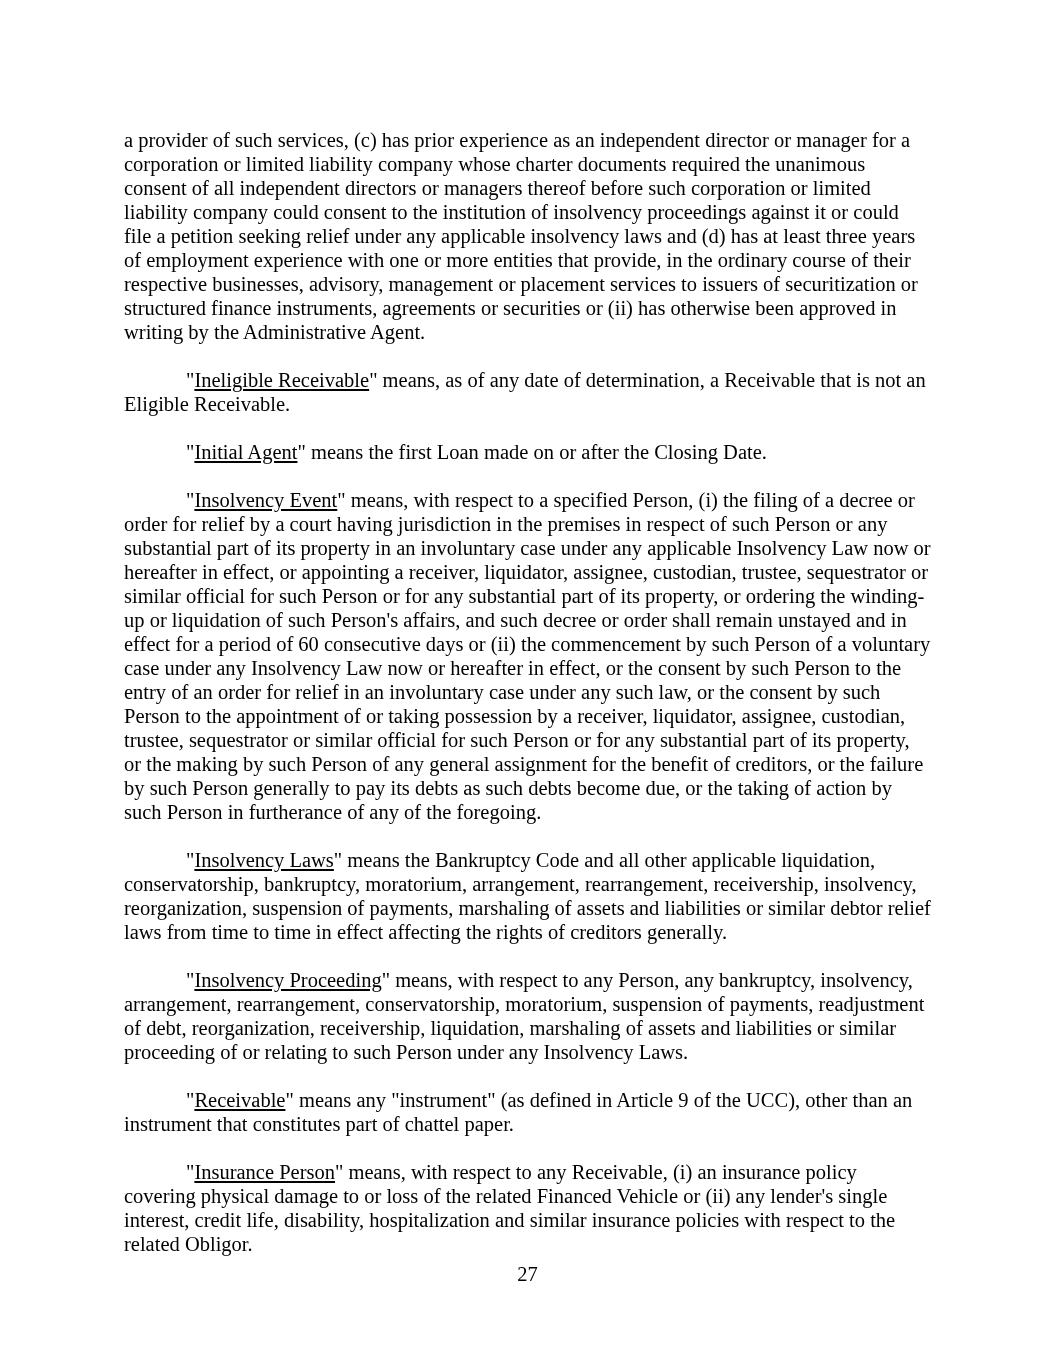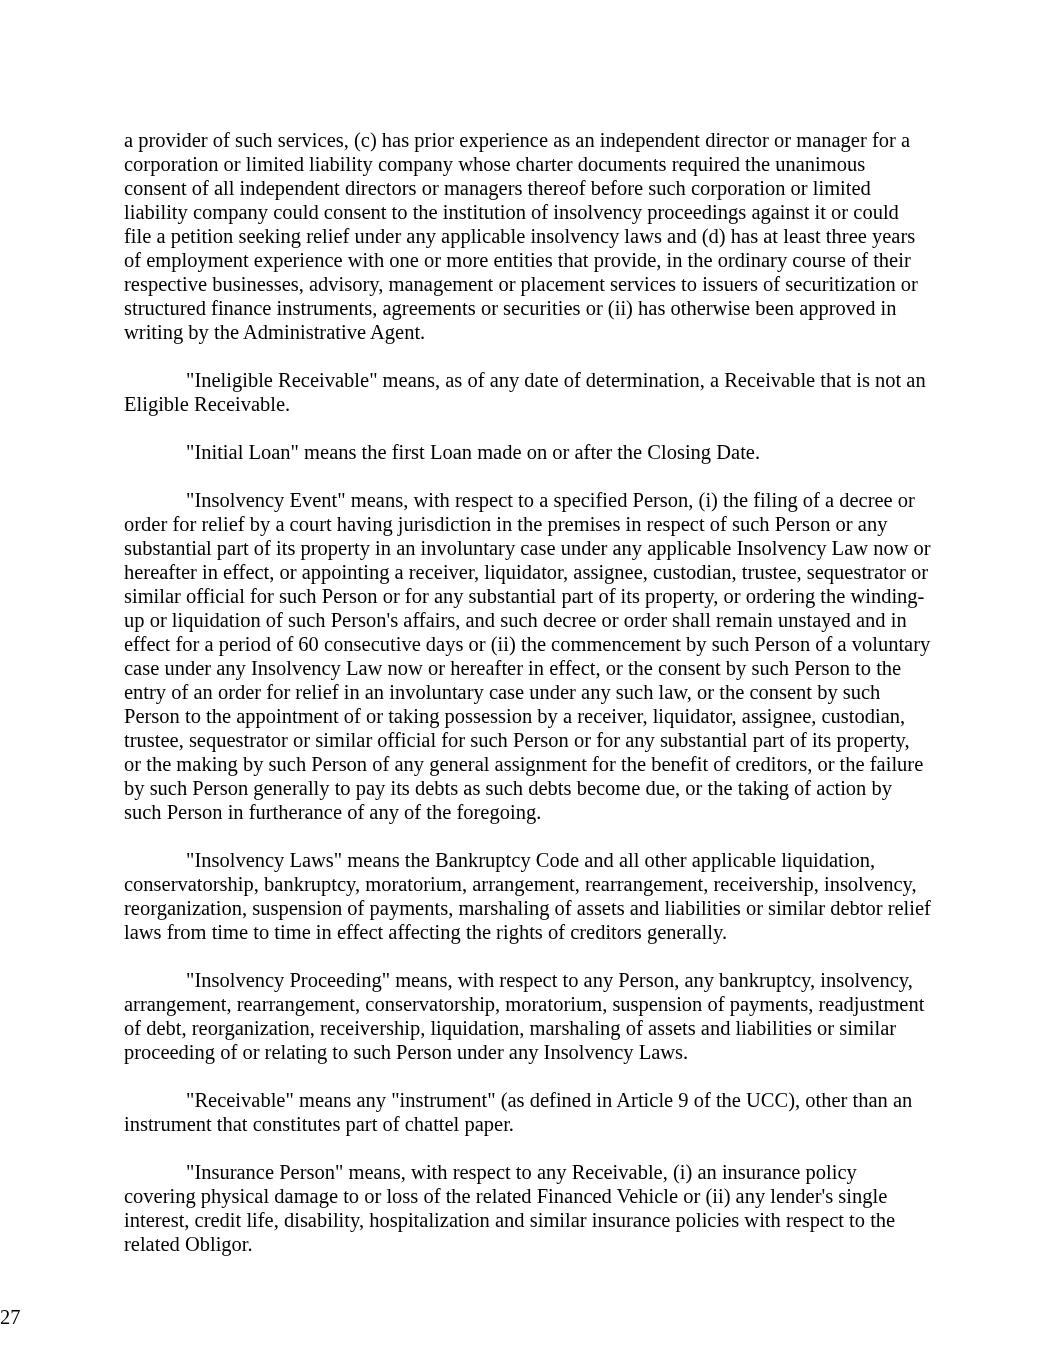--- a/index.html
+++ b/index.html
@@ -21,41 +21,40 @@
     top: 128px;
     width: 807px;
     text-align: left;
   }
   .content p {
     margin: 0 0 24px 0;
   }
   .content p.def {
     text-indent: 62px;
   }
-  .u { }
+  .u { text-decoration: underline; }
   .page-footer {
     position: absolute;
     top: 1262px;
     left: 0;
     width: 100%;
-    text-align: left;
-    margin-top: 43px;
+    text-align: center;
   }
 </style>
 </head>
 <body>
 
 <div class="page">
   <div class="content">
 
     <p>a provider of such services, (c) has prior experience as an independent director or manager for a corporation or limited liability company whose charter documents required the unanimous consent of all independent directors or managers thereof before such corporation or limited liability company could consent to the institution of insolvency proceedings against it or could file a petition seeking relief under any applicable insolvency laws and (d) has at least three years of employment experience with one or more entities that provide, in the ordinary course of their respective businesses, advisory, management or placement services to issuers of securitization or structured finance instruments, agreements or securities or (ii) has otherwise been approved in writing by the Administrative Agent.</p>
 
     <p class="def"><span>"</span><span class="u">Ineligible Receivable</span><span>" means, as of any date of determination, a Receivable that is not an Eligible Receivable.</span></p>
 
-    <p class="def"><span>"</span><span class="u">Initial Loan</span><span>" means the first Loan made on or after the Closing Date.</span></p>
+    <p class="def"><span>"</span><span class="u">Initial Agent</span><span>" means the first Loan made on or after the Closing Date.</span></p>
 
     <p class="def"><span>"</span><span class="u">Insolvency Event</span><span>" means, with respect to a specified Person, (i) the filing of a decree or order for relief by a court having jurisdiction in the premises in respect of such Person or any substantial part of its property in an involuntary case under any applicable Insolvency Law now or hereafter in effect, or appointing a receiver, liquidator, assignee, custodian, trustee, sequestrator or similar official for such Person or for any substantial part of its property, or ordering the winding-up or liquidation of such Person's affairs, and such decree or order shall remain unstayed and in effect for a period of 60 consecutive days or (ii) the commencement by such Person of a voluntary case under any Insolvency Law now or hereafter in effect, or the consent by such Person to the entry of an order for relief in an involuntary case under any such law, or the consent by such Person to the appointment of or taking possession by a receiver, liquidator, assignee, custodian, trustee, sequestrator or similar official for such Person or for any substantial part of its property, or the making by such Person of any general assignment for the benefit of creditors, or the failure by such Person generally to pay its debts as such debts become due, or the taking of action by such Person in furtherance of any of the foregoing.</span></p>
 
     <p class="def"><span>"</span><span class="u">Insolvency Laws</span><span>" means the Bankruptcy Code and all other applicable liquidation, conservatorship, bankruptcy, moratorium, arrangement, rearrangement, receivership, insolvency, reorganization, suspension of payments, marshaling of assets and liabilities or similar debtor relief laws from time to time in effect affecting the rights of creditors generally.</span></p>
 
     <p class="def"><span>"</span><span class="u">Insolvency Proceeding</span><span>" means, with respect to any Person, any bankruptcy, insolvency, arrangement, rearrangement, conservatorship, moratorium, suspension of payments, readjustment of debt, reorganization, receivership, liquidation, marshaling of assets and liabilities or similar proceeding of or relating to such Person under any Insolvency Laws.</span></p>
 
     <p class="def"><span>"</span><span class="u">Receivable</span><span>" means any "instrument" (as defined in Article 9 of the UCC), other than an instrument that constitutes part of chattel paper.</span></p>
 
     <p class="def"><span>"</span><span class="u">Insurance Person</span><span>" means, with respect to any Receivable, (i) an insurance policy covering physical damage to or loss of the related Financed Vehicle or (ii) any lender's single interest, credit life, disability, hospitalization and similar insurance policies with respect to the related Obligor.</span></p>

